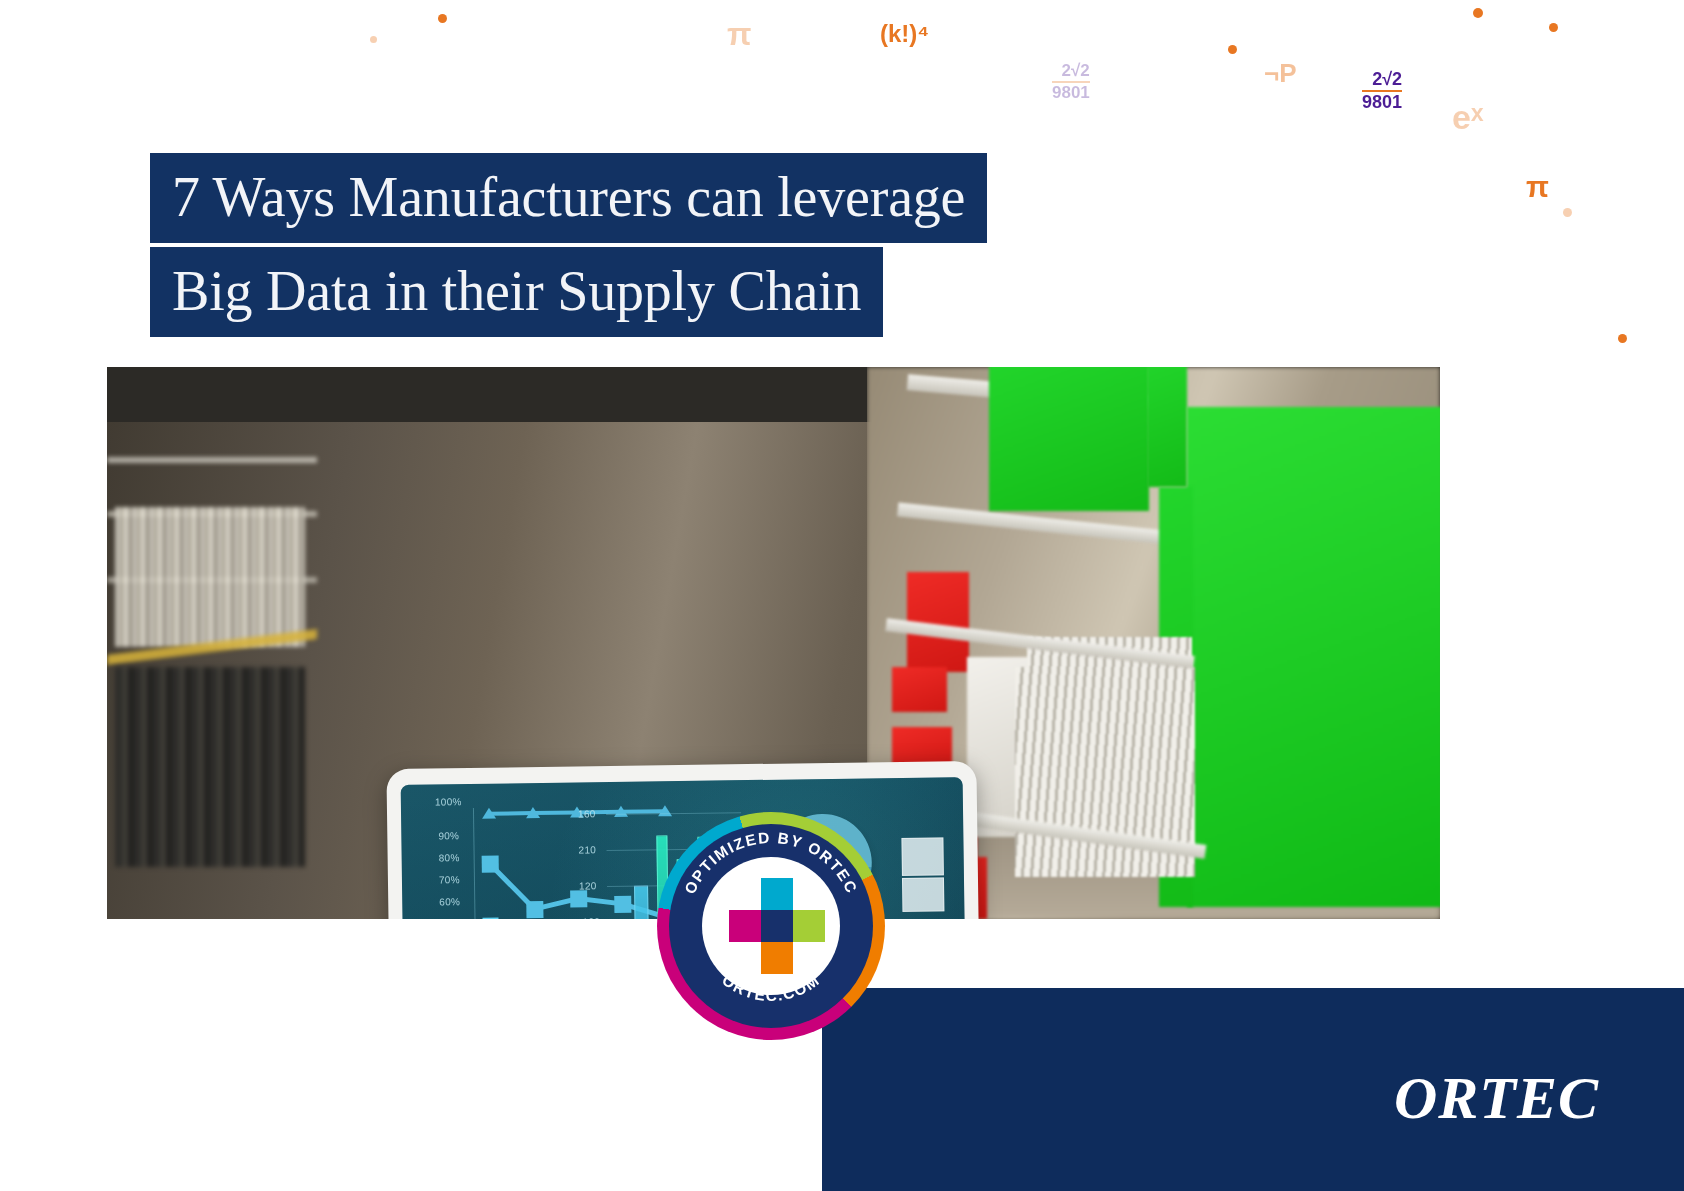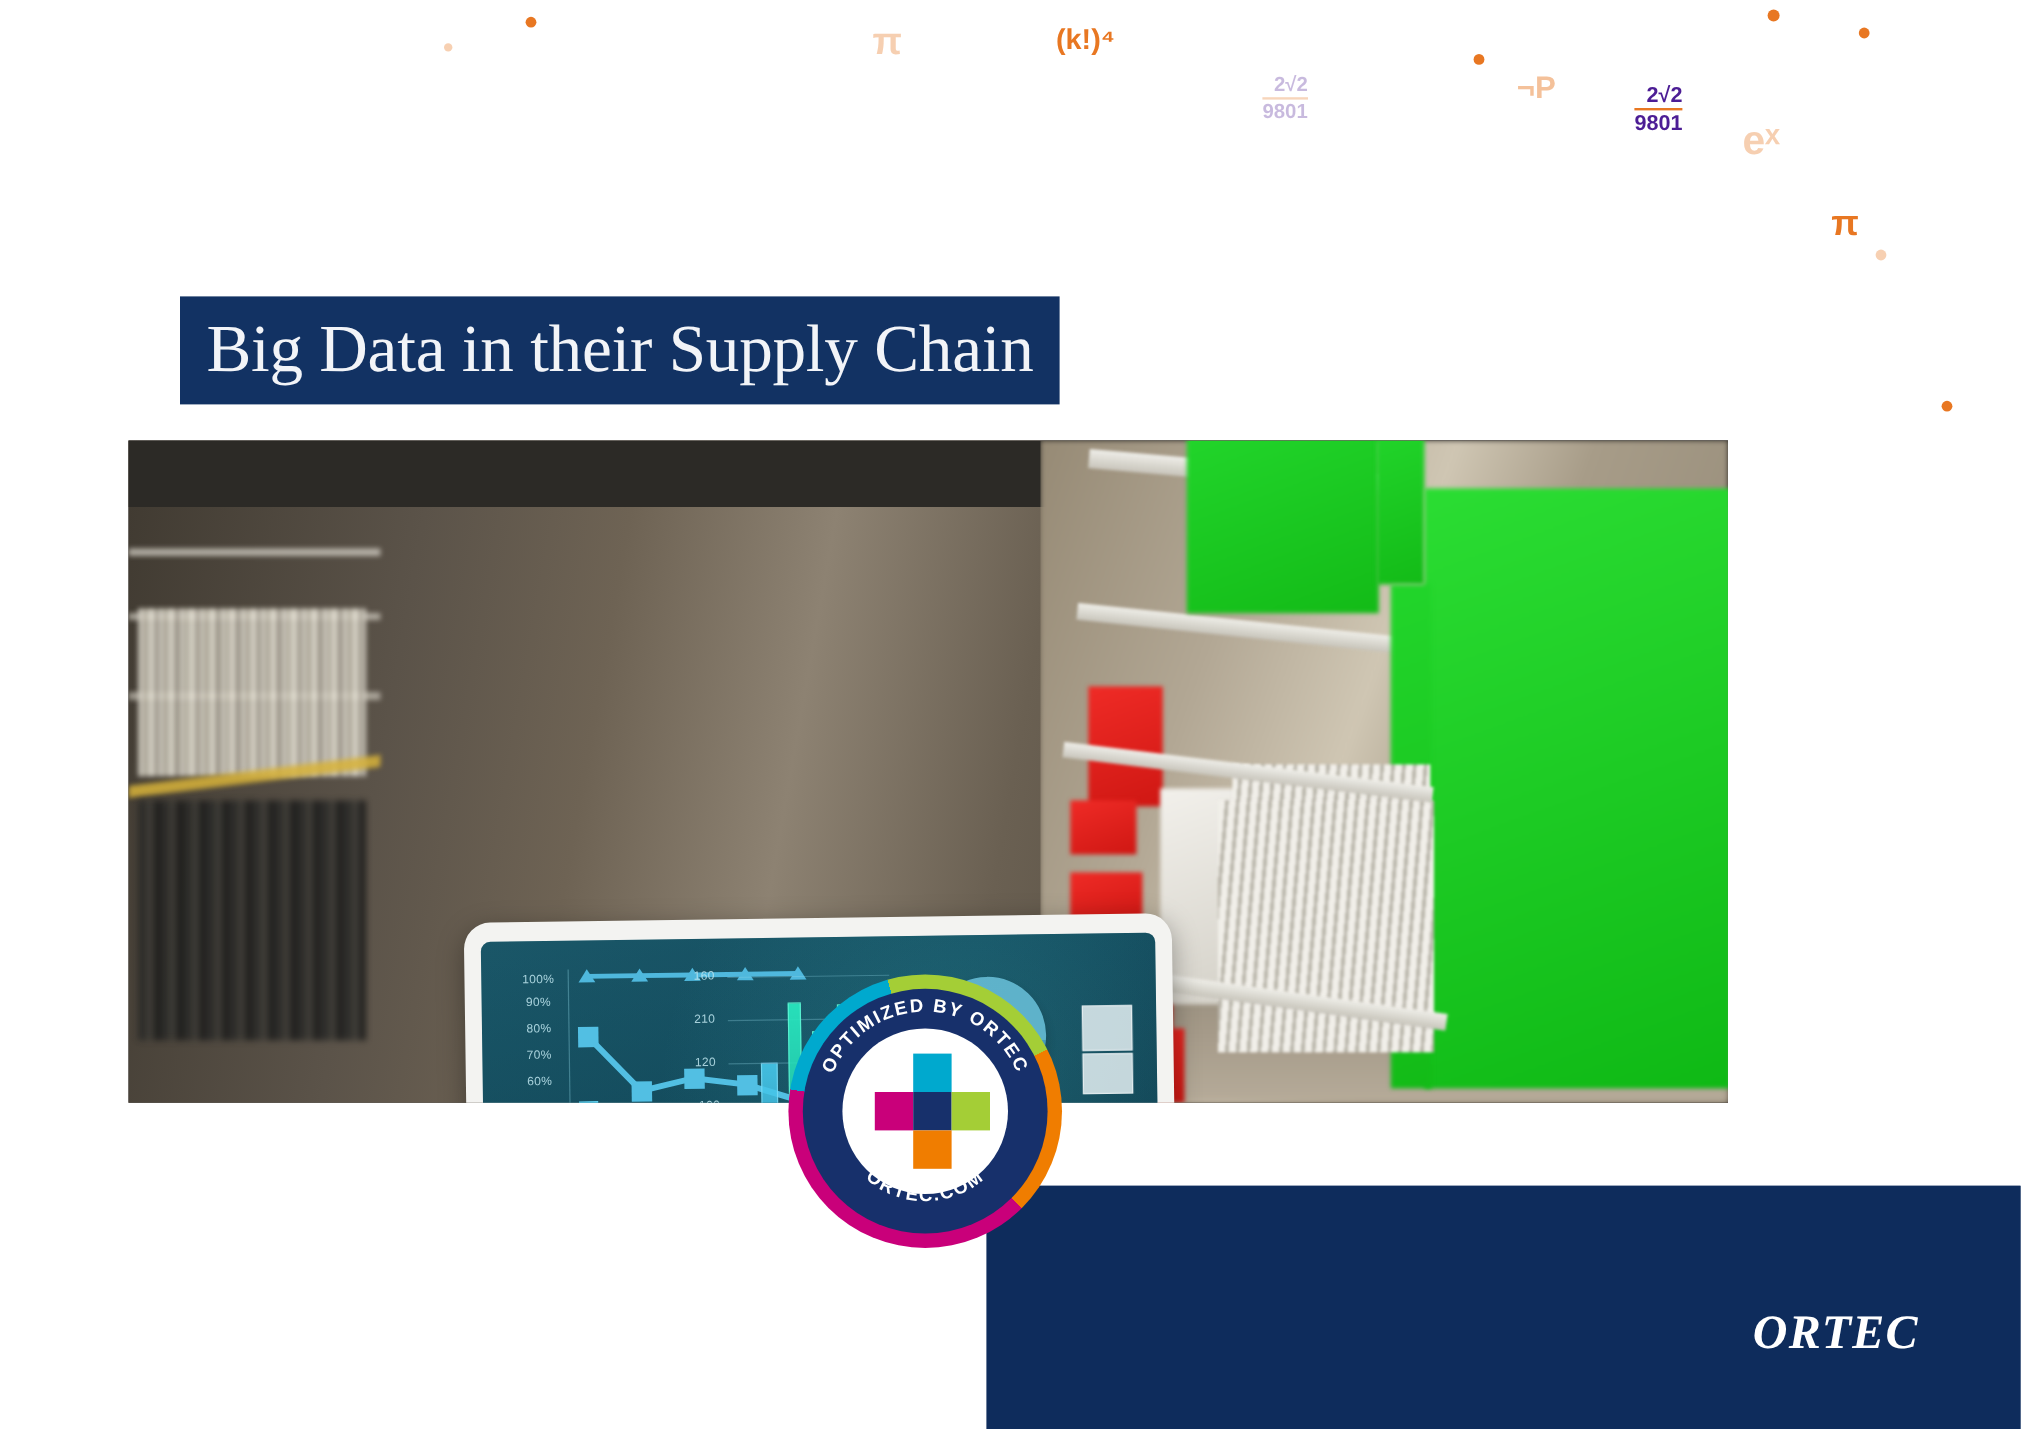--- a/index.html
+++ b/index.html
@@ -252,21 +252,21 @@
     background: #0E2C5C;
   }
   .ortec-logo {
     position: absolute;
     right: 85px;
     bottom: 58px;
     color: #FFFFFF;
     font-family: "Liberation Serif", serif;
     font-style: italic;
     font-weight: bold;
-    font-size: 40px;
+    font-size: 60px;
     letter-spacing: 1px;
   }
 
   
   .seal {
     position: absolute;
     left: 657px; top: 812px;
     width: 228px; height: 228px;
   }
   .seal-ring-outer {
@@ -326,20 +326,21 @@
 
     <div class="dot" style="left:438px;  top:14px;  width:9px;  height:9px;"></div>
     <div class="dot" style="left:370px;  top:36px;  width:7px;  height:7px; opacity:.35;"></div>
     <div class="dot" style="left:1228px; top:45px;  width:9px;  height:9px;"></div>
     <div class="dot" style="left:1473px; top:8px;   width:10px; height:10px;"></div>
     <div class="dot" style="left:1549px; top:23px;  width:9px;  height:9px;"></div>
     <div class="dot" style="left:1563px; top:208px; width:9px;  height:9px; opacity:.35;"></div>
     <div class="dot" style="left:1618px; top:334px; width:9px;  height:9px;"></div>
   </div>
 
+  <div class="title-line" id="title-1">7 Ways Manufacturers can leverage</div>
   <div class="title-line" id="title-2">Big Data in their Supply Chain</div>
 
   <div class="hero">
     <div class="hero-bg"></div>
 
     <div>
       <div class="shelf-left"></div>
       <div class="shelf-left-items"></div>
       <div class="shelf-yellow-rail"></div>
       <div class="shelf-left-items2"></div>
@@ -368,21 +369,21 @@
       <div class="slats" style="left:148px; top:300px; width:180px; height:210px;"></div>
       <div class="shelf-bar" style="left:18px; top:270px; width:310px; height:13px; transform:rotate(7deg);"></div>
       <div class="shelf-bar" style="left:10px; top:455px; width:330px; height:14px; transform:rotate(8deg);"></div>
     </div>
 
     <div class="tablet">
       <div class="tablet-screen">
         <div class="screen-haze"></div>
 
         <div>
-          <div class="axis-label" style="left:34px; top:27px;">100%</div>
+          <div class="axis-label" style="left:34px; top:12px;">100%</div>
           <div class="axis-label" style="left:37px; top:46px;">90%</div>
           <div class="axis-label" style="left:37px; top:68px;">80%</div>
           <div class="axis-label" style="left:37px; top:90px;text-align:center;">70%</div>
           <div class="axis-label" style="left:37px; top:112px;">60%</div>
           <div class="axis-label" style="left:37px; top:134px;">50%</div>
 
           <div class="vline" style="left:72px; top:24px; height:236px;"></div>
 
           <svg width="300" height="270" style="position:absolute;left:72px;top:18px;">
             <polyline points="16,12 60,12 104,12 148,12 192,12" fill="none" stroke="#4fb8dd" stroke-width="4"></polyline>

